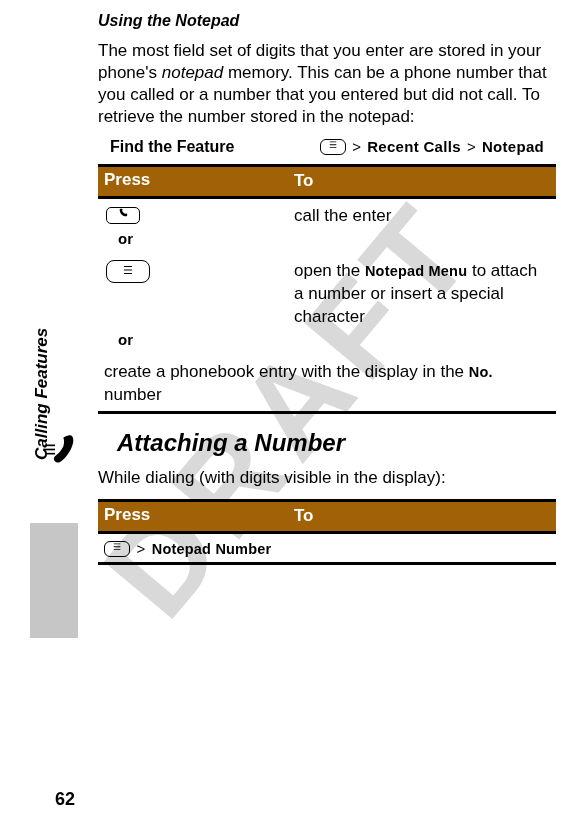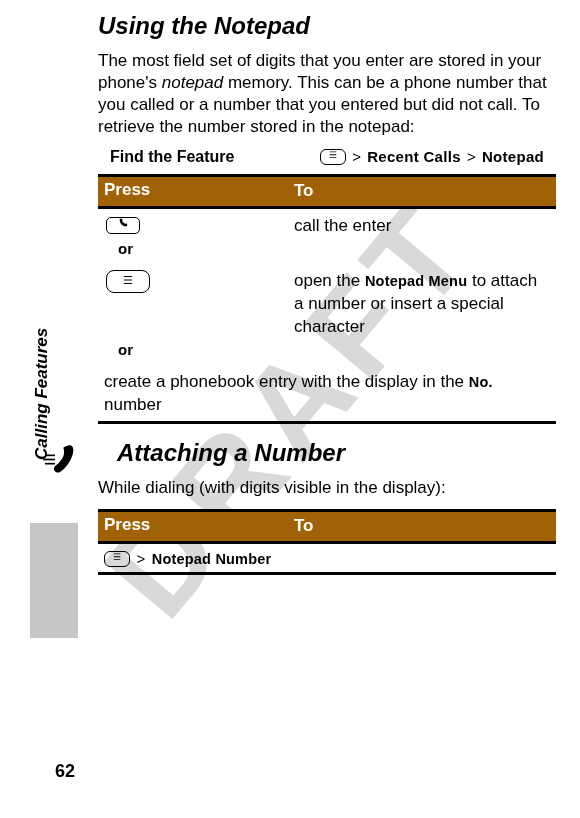--- a/index.html
+++ b/index.html
@@ -33,21 +33,21 @@
       white-space: nowrap;
       translate: 0 160px;
     }
     .content {
       position: absolute; left: 98px; top: 12px; right: 24px;
       z-index: 3;
     }
     h1 {
       font-family: Arial, sans-serif;
       font-style: italic; font-weight: 900;
-      font-size: 24px; margin-bottom: 10px;
+      font-size: 16px; margin-bottom: 10px;
     }
     h2 {
       font-family: Arial, sans-serif;
       font-style: italic; font-weight: 900;
       font-size: 24px;
       margin: 15px 0 10px;
     }
     .para {
       font-size: 17px; line-height: 1.3;
       margin-bottom: 10px;
@@ -69,21 +69,21 @@
     .tbl .c2 { flex:1; font-size: 17px; line-height:1.35;}
     .tbl .divider-heavy { border-top: 3px solid #000; margin-top:2px;}
     .or { font-weight: 900; font-size:15px; margin-left: 14px;}
     .key-icon { display:inline-block; border:1px solid #000; border-radius:5px; padding:0 10px 3px; font-size:11px; vertical-align:middle; margin-left:2px; line-height:1.1; min-width:20px; text-align:center;}
     .key-phone { position: relative; }
     .key-wide { padding:3px 16px 6px; border-radius:8px; }
     .key-soft { border-radius: 50% 50% 15% 15%; width: 38px; height:16px; padding:2px 0 4px; }
     .softkey-dot { display:inline-block; width:4px; height:4px; background:#000; border-radius:50%; vertical-align:middle; position:relative; top:-1px;}
     .bold-cond { font-family: Arial, sans-serif; font-weight:900; font-size:14.5px; letter-spacing:0.2px;}
     .page-num {
-      position: absolute; left: 55px; bottom: 36px;
+      position: absolute; left: 55px; bottom: 8px;
       font-weight: 900; font-size: 18px;
     }
     .h2-wrap { display:flex; align-items:flex-end; gap:33px; margin-left:-62px;}
     .h2-wrap .phone-badge { width:48px; display:flex; justify-content:center;}
   </style>
 </head>
 <body>
 
 <div class="watermark">DRAFT</div>
 

